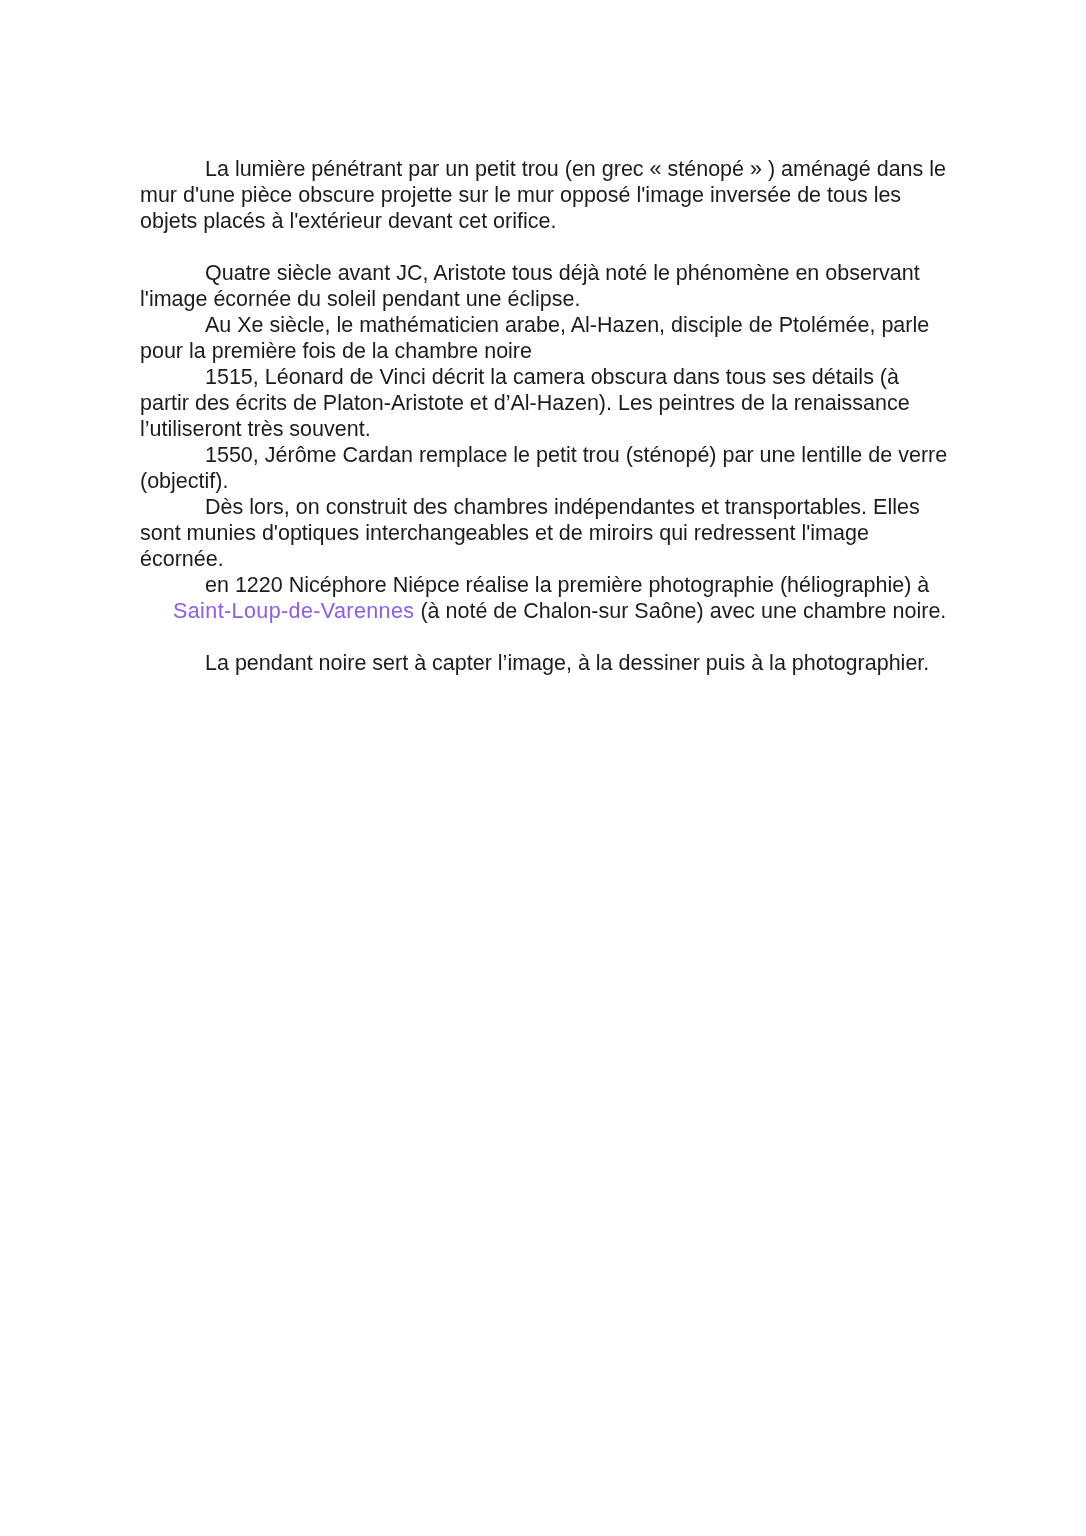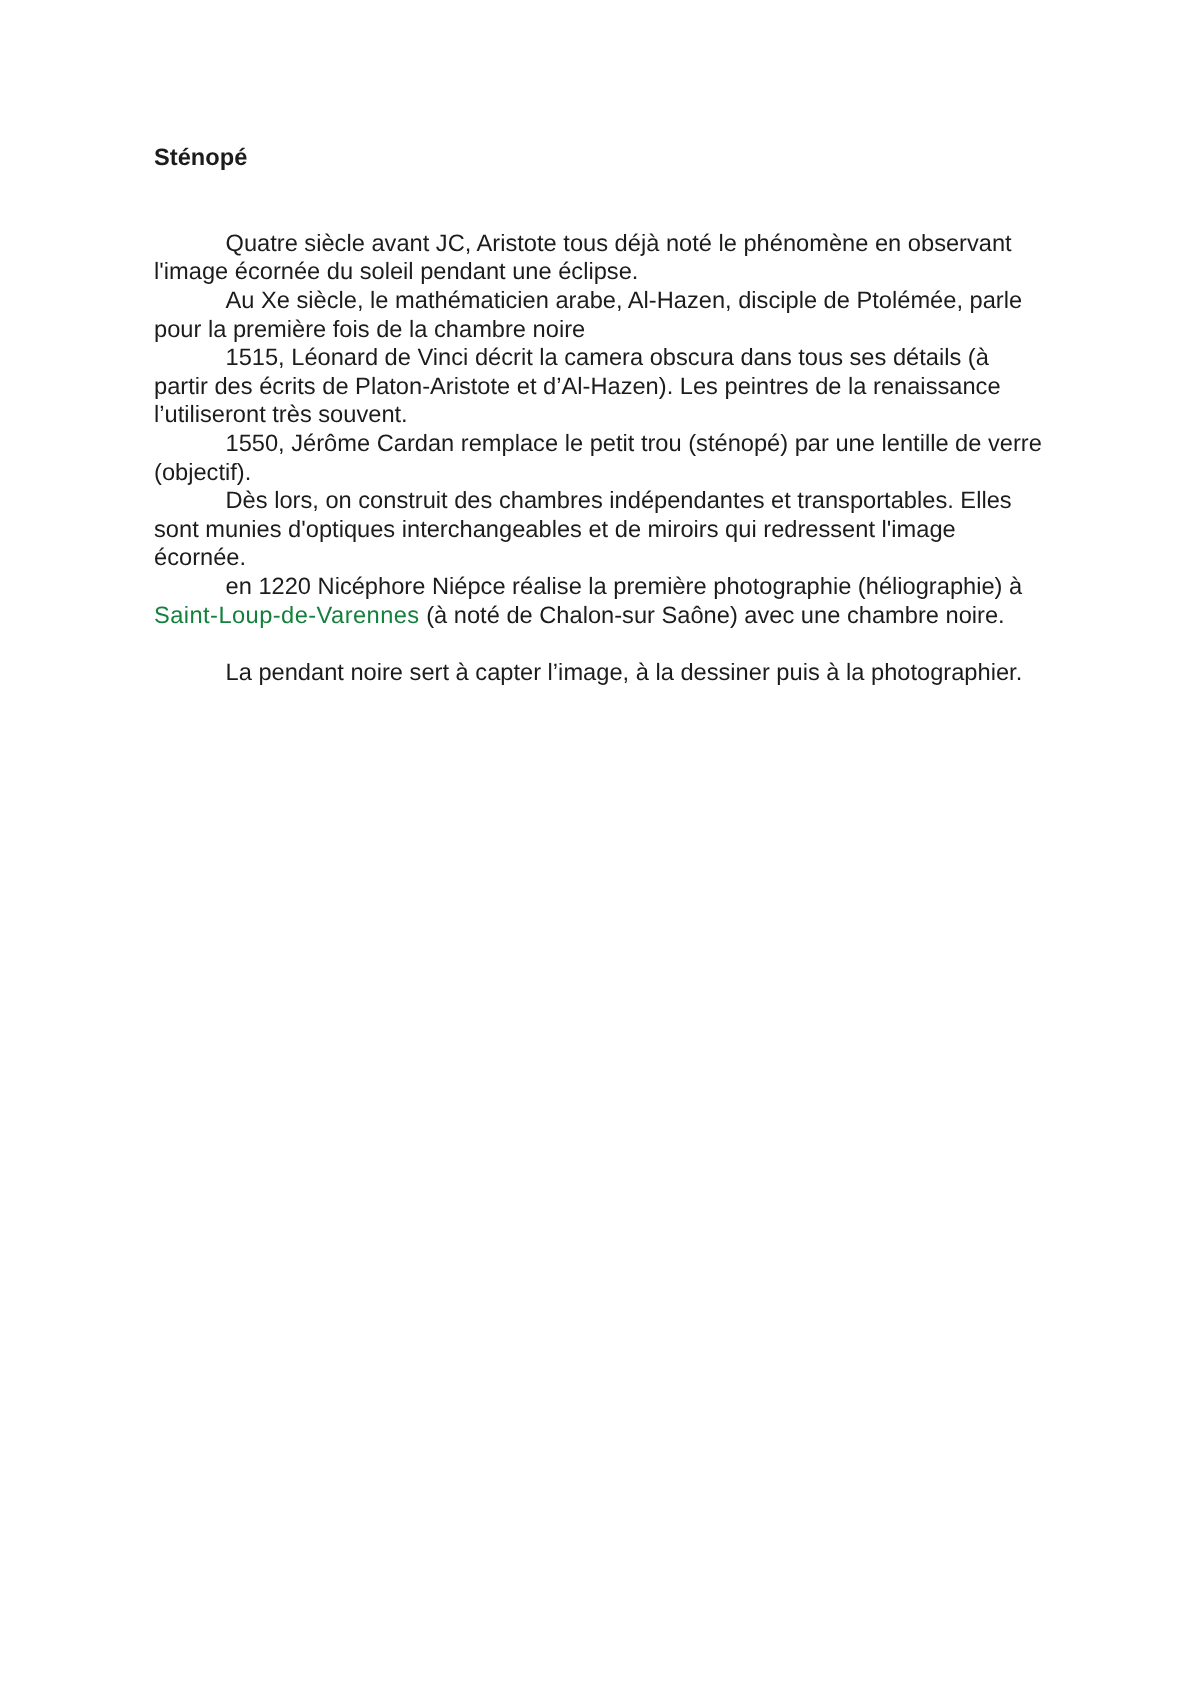--- a/index.html
+++ b/index.html
@@ -32,35 +32,36 @@
   .title {
     font-weight: bold;
   }
   .para {
     text-indent: 65px;
   }
   .blank {
     height: 26px;
   }
   .place {
-    color: #15803d;
+    color: #8b5cf6;
     letter-spacing: 0.4px;
+    margin-left: 33px;
   }
 </style>
 </head>
 <body>
 
 <div class="page">
   <div class="content">
 
-    <p class="title">Sténopé</p>
 
 
     <div class="blank"></div>
 
+    <p class="para">La lumière pénétrant par un petit trou (en grec « sténopé » ) aménagé dans le mur d'une pièce obscure projette sur le mur opposé l'image inversée de tous les objets placés à l'extérieur devant cet orifice.</p>
 
     <div class="blank"></div>
 
     <p class="para">Quatre siècle avant JC, Aristote tous déjà noté le phénomène en observant l'image écornée du soleil pendant une éclipse.</p>
 
     <p class="para">Au Xe siècle, le mathématicien arabe, Al-Hazen, disciple de Ptolémée, parle pour la première fois de la chambre noire</p>
 
     <p class="para">1515, Léonard de Vinci décrit la camera obscura dans tous ses détails (à partir des écrits de Platon-Aristote et d’Al-Hazen). Les peintres de la renaissance l’utiliseront très souvent.</p>
 
     <p class="para">1550, Jérôme Cardan remplace le petit trou (sténopé) par une lentille de verre (objectif).</p>

